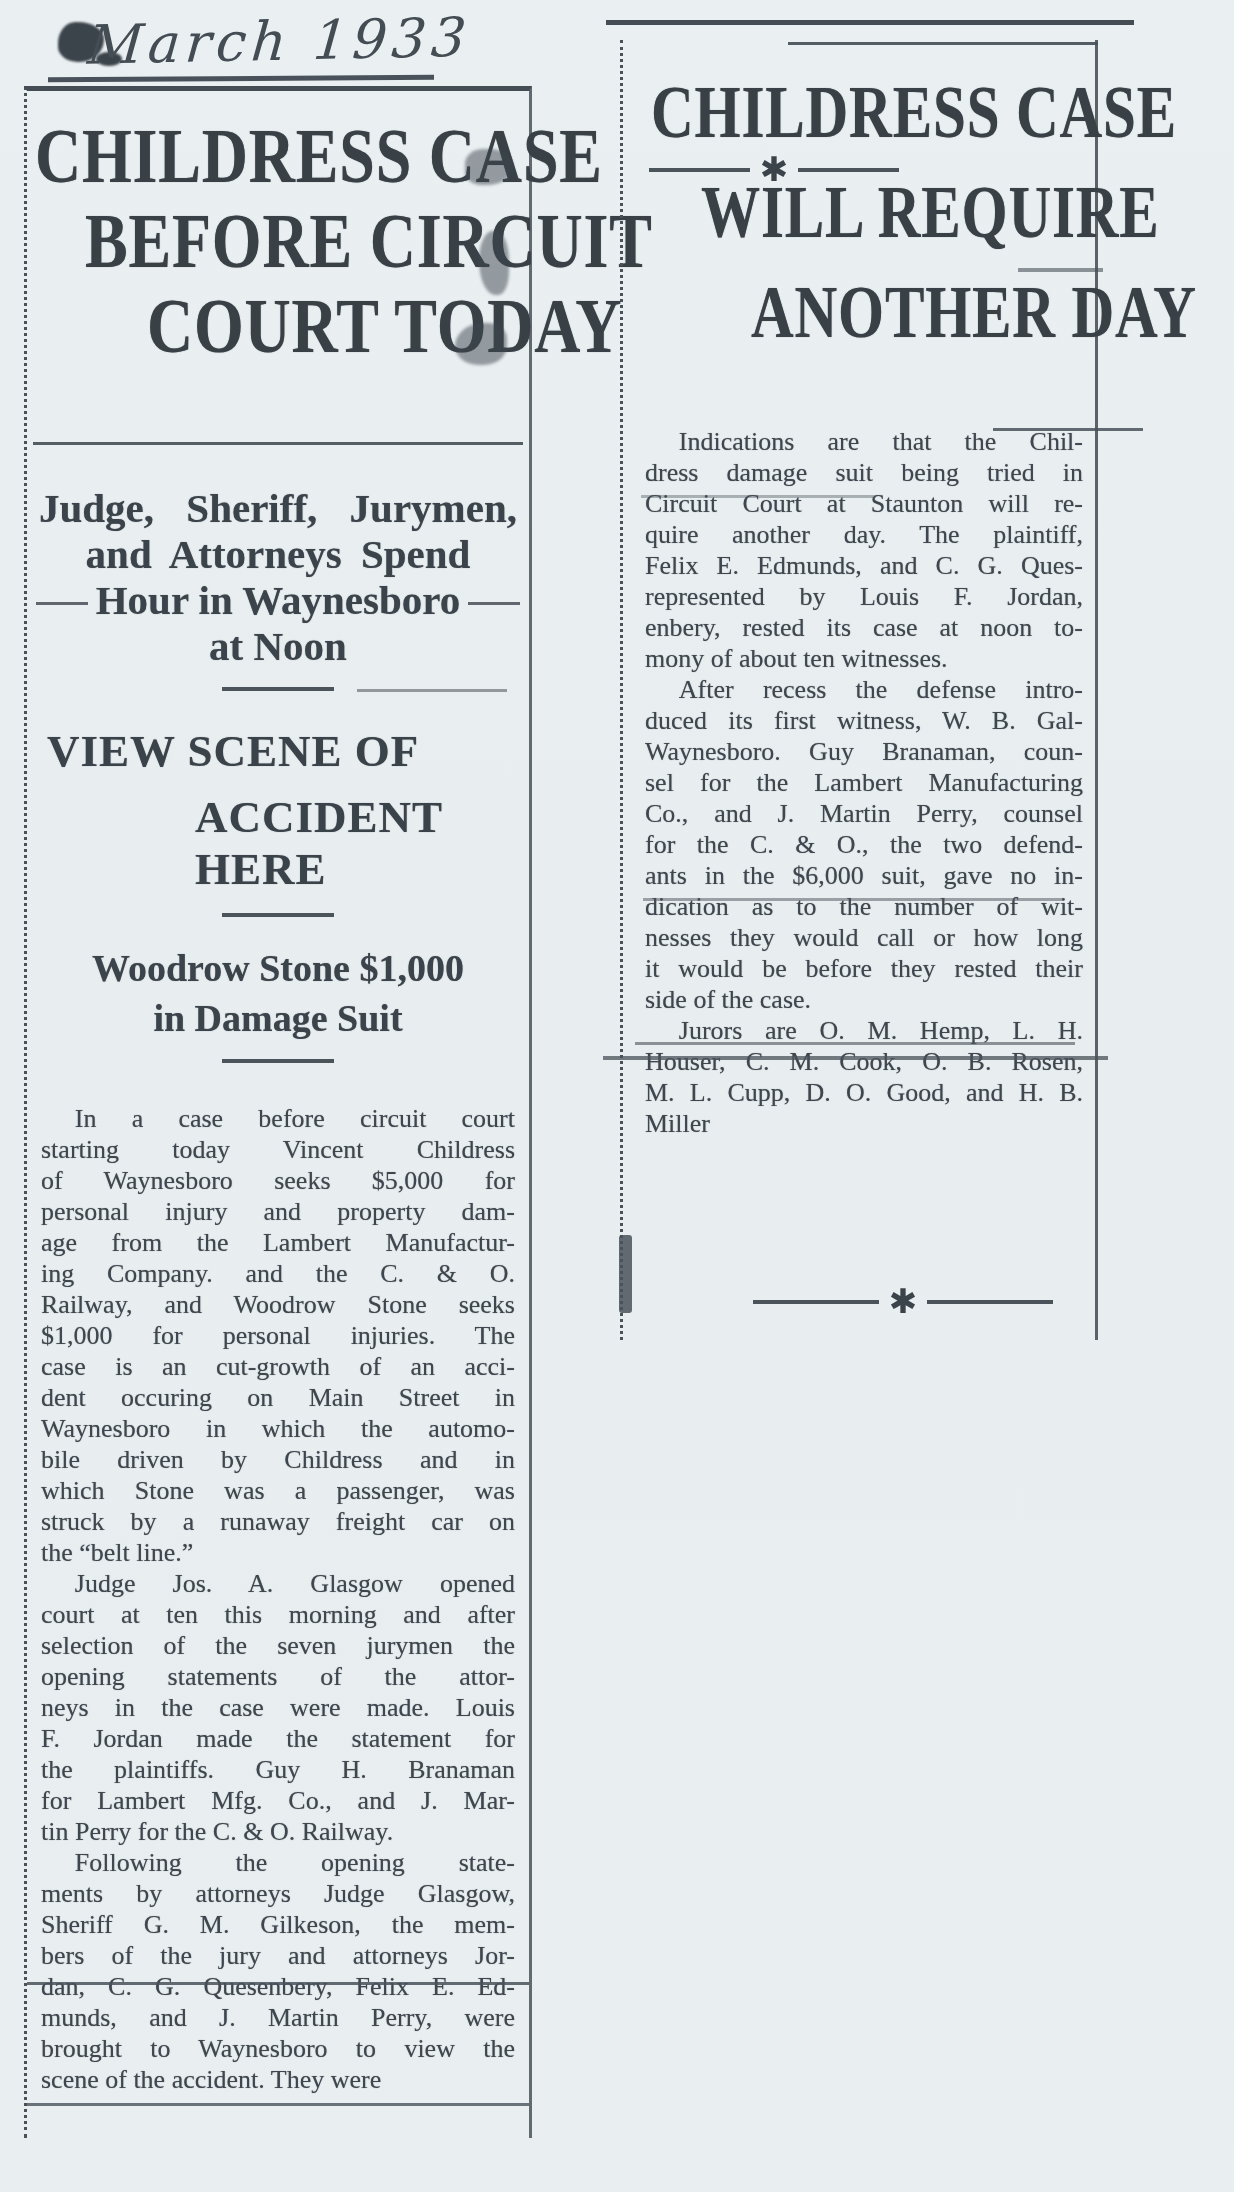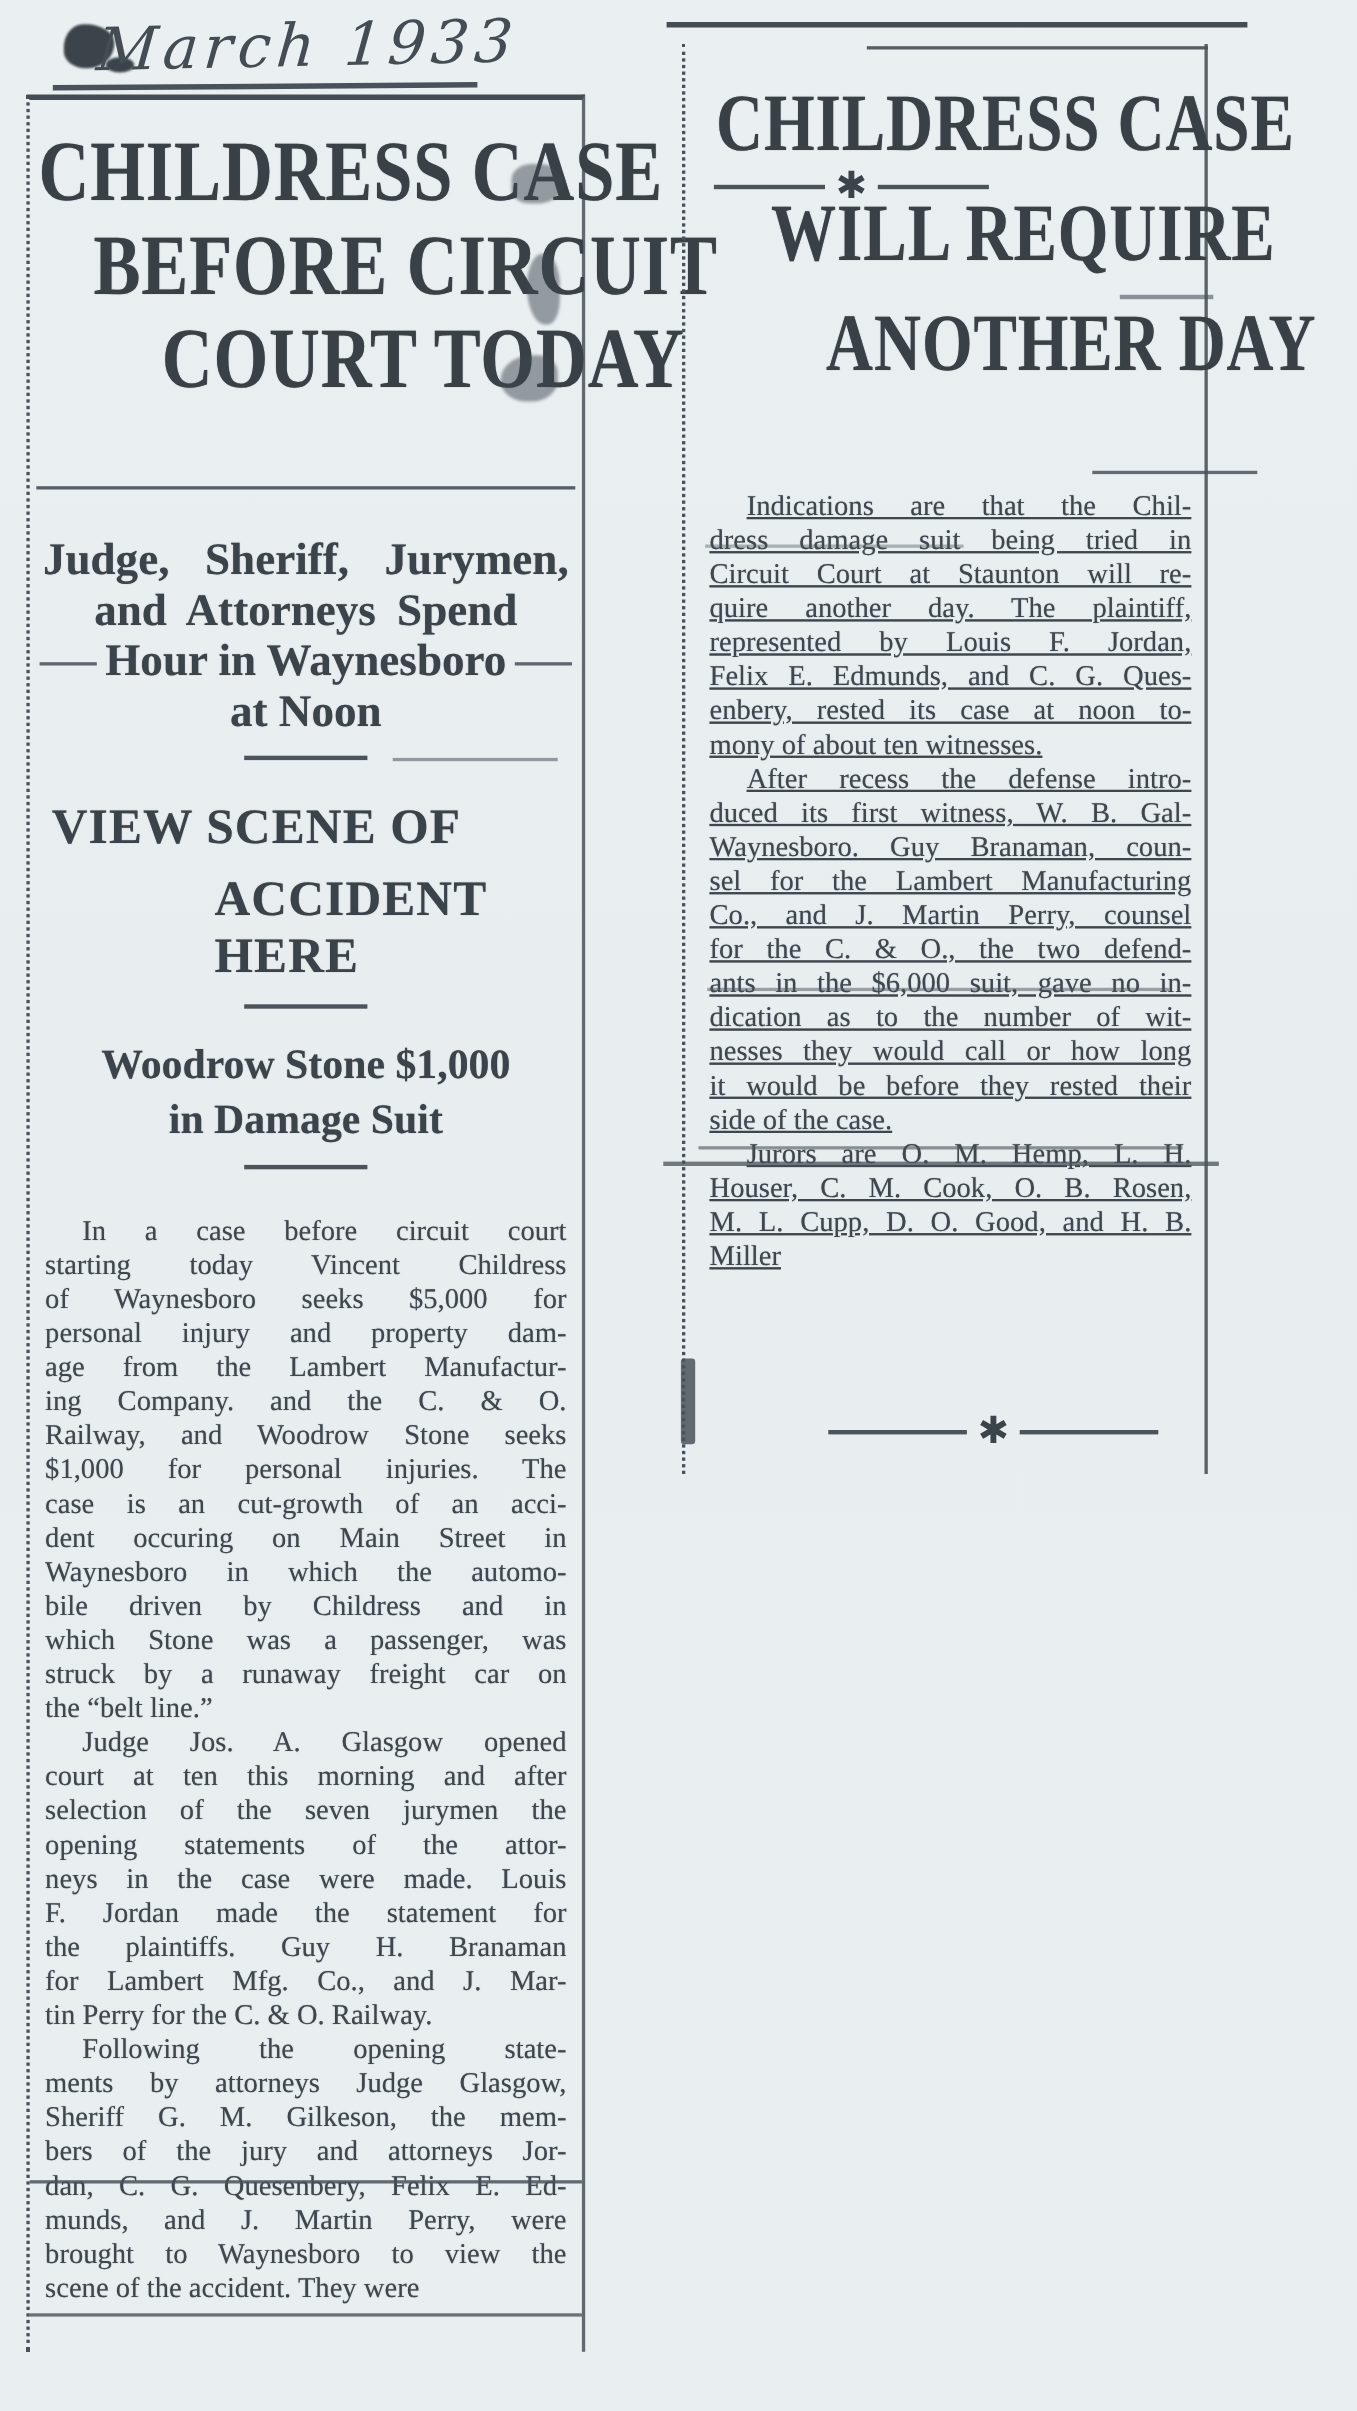--- a/index.html
+++ b/index.html
@@ -62,21 +62,21 @@
   .rule-after-subhead{margin-top:18px;}
   
   .crosshead{margin-top:34px;font-weight:700;font-size:45px;line-height:52px;letter-spacing:1px;color:#3b434a;}
   .cross-c1{padding-left:20px;}
   .cross-c2{padding-left:168px;margin-top:14px;}
   
   .deck{margin-top:26px;font-weight:700;font-size:38px;line-height:50px;text-align:center;color:#3c444b;}
   .rule-after-deck{margin-top:16px;}
   
   .article-body{margin-top:40px;padding:0 14px;font-size:26px;line-height:31px;color:#3f474e;}
-  .clip-right .article-body{margin-top:82px;padding:0 12px 0 22px;text-decoration:underline;}
+  .clip-right .article-body{margin-top:64px;padding:0 12px 0 22px;}
   .bl{text-align:justify;}
   .jl{text-align-last:justify;}
   .fi{text-indent:1.3em;}
   
   .artifact{position:absolute;background:#49525a;}
   .a-tear{left:0;top:1891px;width:100%;height:3px;opacity:.85;}
   .a-bottom{left:0;top:2012px;width:100%;height:3px;opacity:.8;}
   .a-cross-dash{left:330px;top:598px;width:150px;height:3px;opacity:.55;}
   .smudge{position:absolute;background:rgba(62,70,78,.5);filter:blur(1.5px);}
   .s1{left:438px;top:58px;width:48px;height:36px;border-radius:45% 55% 60% 40%;}
@@ -209,22 +209,22 @@
     <div class="artifact r-head-rule"></div>
     <div class="artifact r-dash-case"></div>
     <div class="artifact r-dash-ind"></div>
 
     <div class="article-body ink">
       <div class="para">
           <div class="bl jl fi">Indications are that the Chil-</div>
           <div class="bl jl">dress damage suit being tried in</div>
           <div class="bl jl">Circuit Court at Staunton will re-</div>
           <div class="bl jl">quire another day. The plaintiff,</div>
+          <div class="bl jl">Felix E. Edmunds, and C. G. Ques-</div>
           <div class="bl jl">represented by Louis F. Jordan,</div>
-          <div class="bl jl">Felix E. Edmunds, and C. G. Ques-</div>
           <div class="bl jl">enbery, rested its case at noon to-</div>
           <div class="bl">mony of about ten witnesses.</div>
         </div>
       <div class="para">
           <div class="bl jl fi">After recess the defense intro-</div>
           <div class="bl jl">duced its first witness, W. B. Gal-</div>
           <div class="bl jl">Waynesboro. Guy Branaman, coun-</div>
           <div class="bl jl">sel for the Lambert Manufacturing</div>
           <div class="bl jl">Co., and J. Martin Perry, counsel</div>
           <div class="bl jl">for the C. &amp; O., the two defend-</div>

